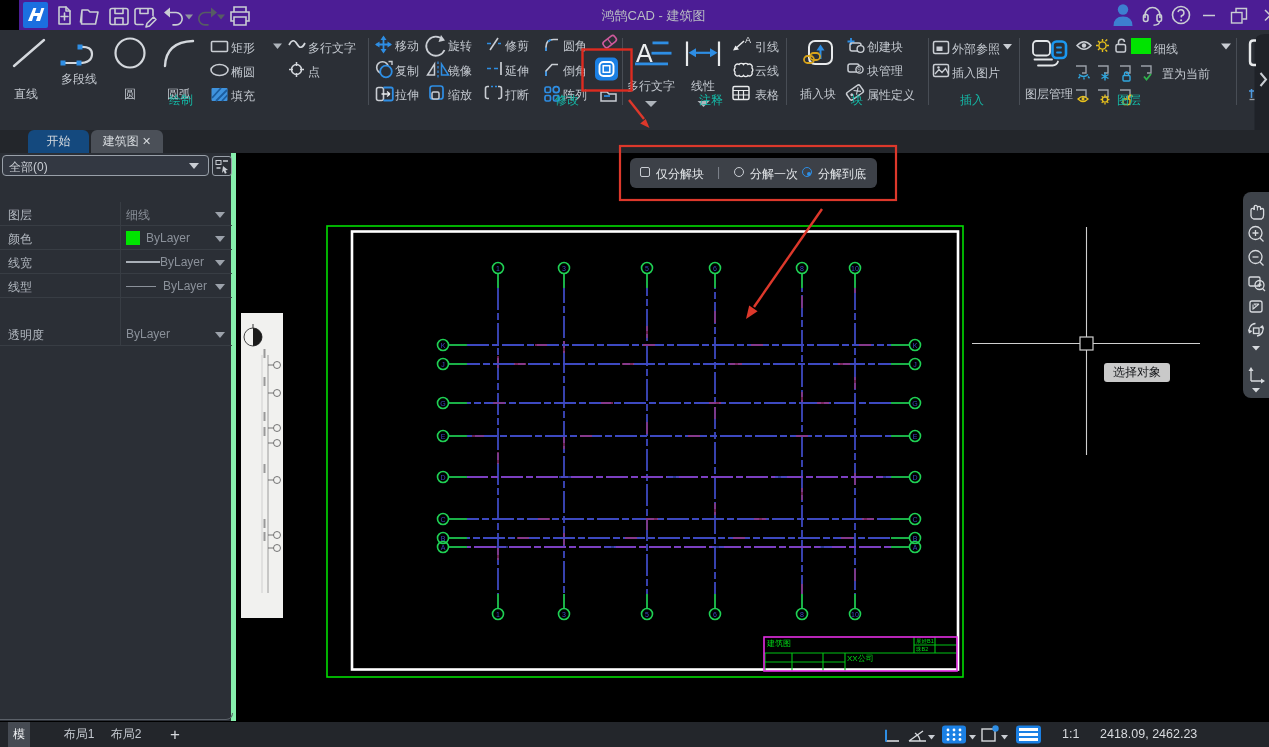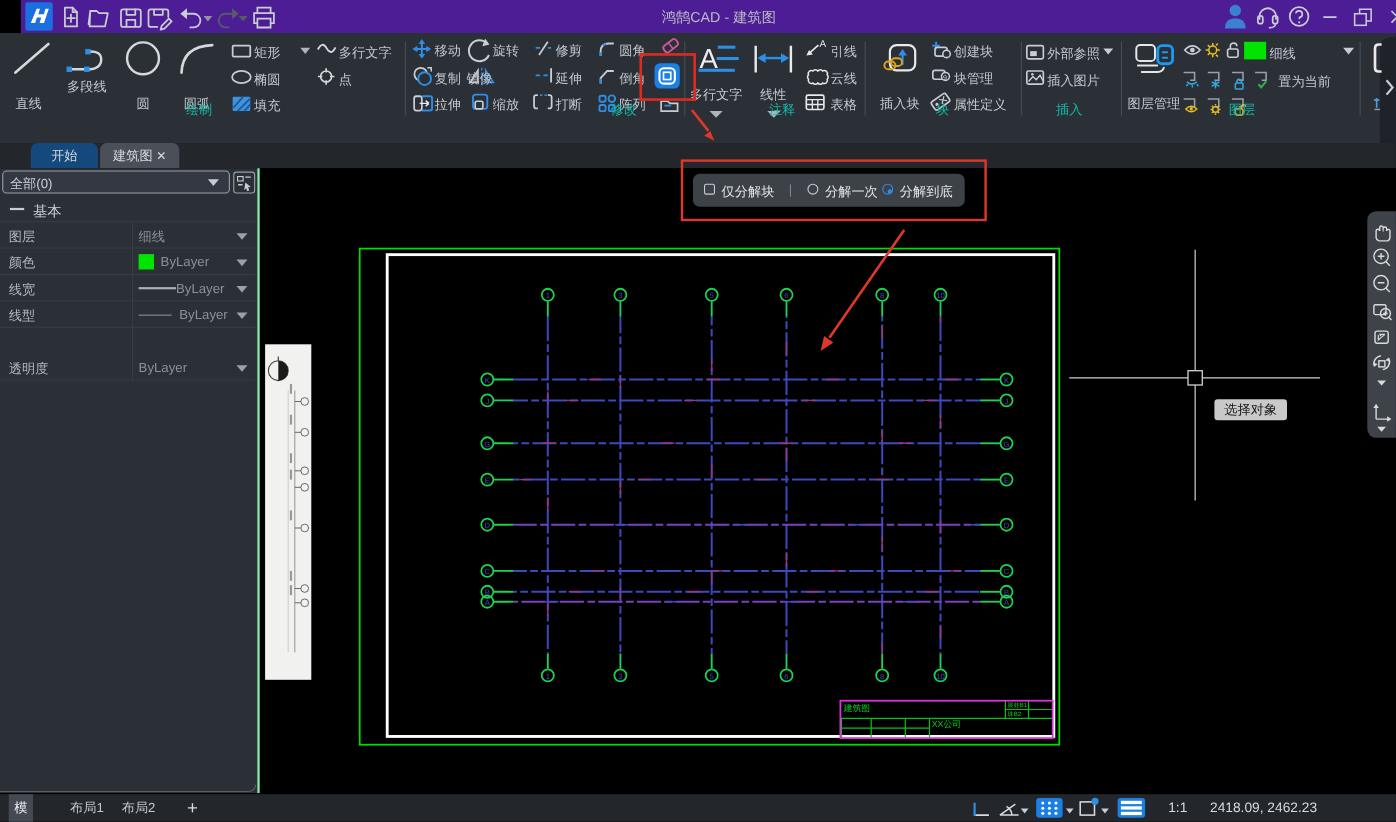--- a/index.html
+++ b/index.html
@@ -14,21 +14,21 @@
 #ribbon { position:absolute; left:0; top:30px; width:1269px; height:100px; background:#2b2f36; }
 .seclabel { position:absolute; top:62px; color:#14b8a6; font-size:12px; }
 .biglabel { position:absolute; color:#c3c8cf; font-size:12px; }
 .slabel { position:absolute; color:#c3c8cf; font-size:12px; }
 
 #tabstrip { position:absolute; left:0; top:130px; width:1269px; height:23px; background:#23262b; }
 .dtab { position:absolute; top:0; height:23px; border-radius:6px 6px 0 0; color:#d6dade;
   font-size:12px; text-align:center; line-height:23px;margin-left:25px; }
 
 #props { position:absolute; left:0; top:153px; width:236px; height:568px; background:#2b2f36;
-  border-right:2px solid #86efac; }
+  border-right:5px solid #86efac; }
 .prow { position:absolute; left:0; width:232px; height:24px; border-bottom:1px solid #383d44; }
 .plab { position:absolute; left:8px; top:5px; color:#b2b8c0; font-size:12px; }
 .pval { position:absolute; left:126px; top:5px; color:#8b919a; font-size:12px; }
 .parr { position:absolute; right:7px; top:10px; width:0; height:0;
   border-left:5px solid transparent; border-right:5px solid transparent; border-top:6px solid #9ba1aa; }
 
 #canvas { position:absolute; left:237px; top:153px; width:1032px; height:569px; background:#000; }
 
 #bottombar { position:absolute; left:0; top:722px; width:1269px; height:25px; background:#23262b; }
 .btab { position:absolute; top:0; height:25px; line-height:25px; font-size:12px; color:#c3c8cf; text-align:center; }
@@ -278,21 +278,21 @@
     <div class="biglabel" style="left:167px;top:56px">圆弧</div>
     <div class="slabel" style="left:231px;top:10px">矩形</div>
     <div class="slabel" style="left:231px;top:34px">椭圆</div>
     <div class="slabel" style="left:231px;top:58px">填充</div>
     <div class="slabel" style="left:308px;top:10px">多行文字</div>
     <div class="slabel" style="left:308px;top:34px">点</div>
     <div class="slabel" style="left:395px;top:8px">移动</div>
     <div class="slabel" style="left:395px;top:33px">复制</div>
     <div class="slabel" style="left:395px;top:57px">拉伸</div>
     <div class="slabel" style="left:448px;top:8px">旋转</div>
-    <div class="slabel" style="left:424px;top:33px">镜像</div>
+    <div class="slabel" style="left:448px;top:33px">镜像</div>
     <div class="slabel" style="left:448px;top:57px">缩放</div>
     <div class="slabel" style="left:505px;top:8px">修剪</div>
     <div class="slabel" style="left:505px;top:33px">延伸</div>
     <div class="slabel" style="left:505px;top:57px">打断</div>
     <div class="slabel" style="left:563px;top:8px">圆角</div>
     <div class="slabel" style="left:563px;top:33px">倒角</div>
     <div class="slabel" style="left:563px;top:57px">阵列</div>
     <div class="biglabel" style="left:627px;top:48px">多行文字</div>
     <div class="biglabel" style="left:691px;top:48px">线性</div>
     <div class="slabel" style="left:755px;top:9px">引线</div>
@@ -323,24 +323,20 @@
       <span class="abs" style="left:6px;top:3px;font-size:12px;color:#c9cdd3;">全部(0)</span>
       <span class="abs" style="right:9px;top:7px;width:0;height:0;border-left:5px solid transparent;border-right:5px solid transparent;border-top:6px solid #c9cdd3;"></span>
     </div>
     <div class="abs" style="left:212px;top:3px;width:20px;height:20px;border:1px solid #99a0a9;border-radius:3px;">
       <svg width="18" height="18" viewBox="0 0 18 18">
         <rect x="3" y="3.5" width="5" height="4" stroke="#c9cdd3" fill="none"></rect>
         <path d="M10 4 h5 M3.5 11 h4" stroke="#c9cdd3" stroke-width="1.3" fill="none"></path>
         <rect x="3" y="9.5" width="5" height="4" stroke="#c9cdd3" fill="none" opacity="0"></rect>
         <path d="M10 9 l5 4 l-2.5 0.3 l1.2 2.7 l-1.8 0.8 l-1.2 -2.7 l-1.7 1.8 z" fill="#c9cdd3"></path>
       </svg>
-    </div>
-    <div class="abs" style="left:0px;top:27px;width:233px;height:22px;border-bottom:1px solid #383d44;">
-      <span class="abs" style="left:9px;top:9px;width:13px;height:2px;background:#c9ced5;"></span>
-      <span class="abs" style="left:30px;top:3px;font-size:13px;color:#ced3d9;">基本</span>
     </div>
     <div class="prow" style="top:49px">
         <span class="plab">图层</span>
         <span class="pval">细线</span>
         <span class="parr"></span>
       </div>
     <div class="prow" style="top:73px">
         <span class="plab">颜色</span>
       <span class="abs" style="left:126px;top:5px;width:14px;height:14px;background:#00e400;"></span>
       <span class="pval" style="left:146px">ByLayer</span>

